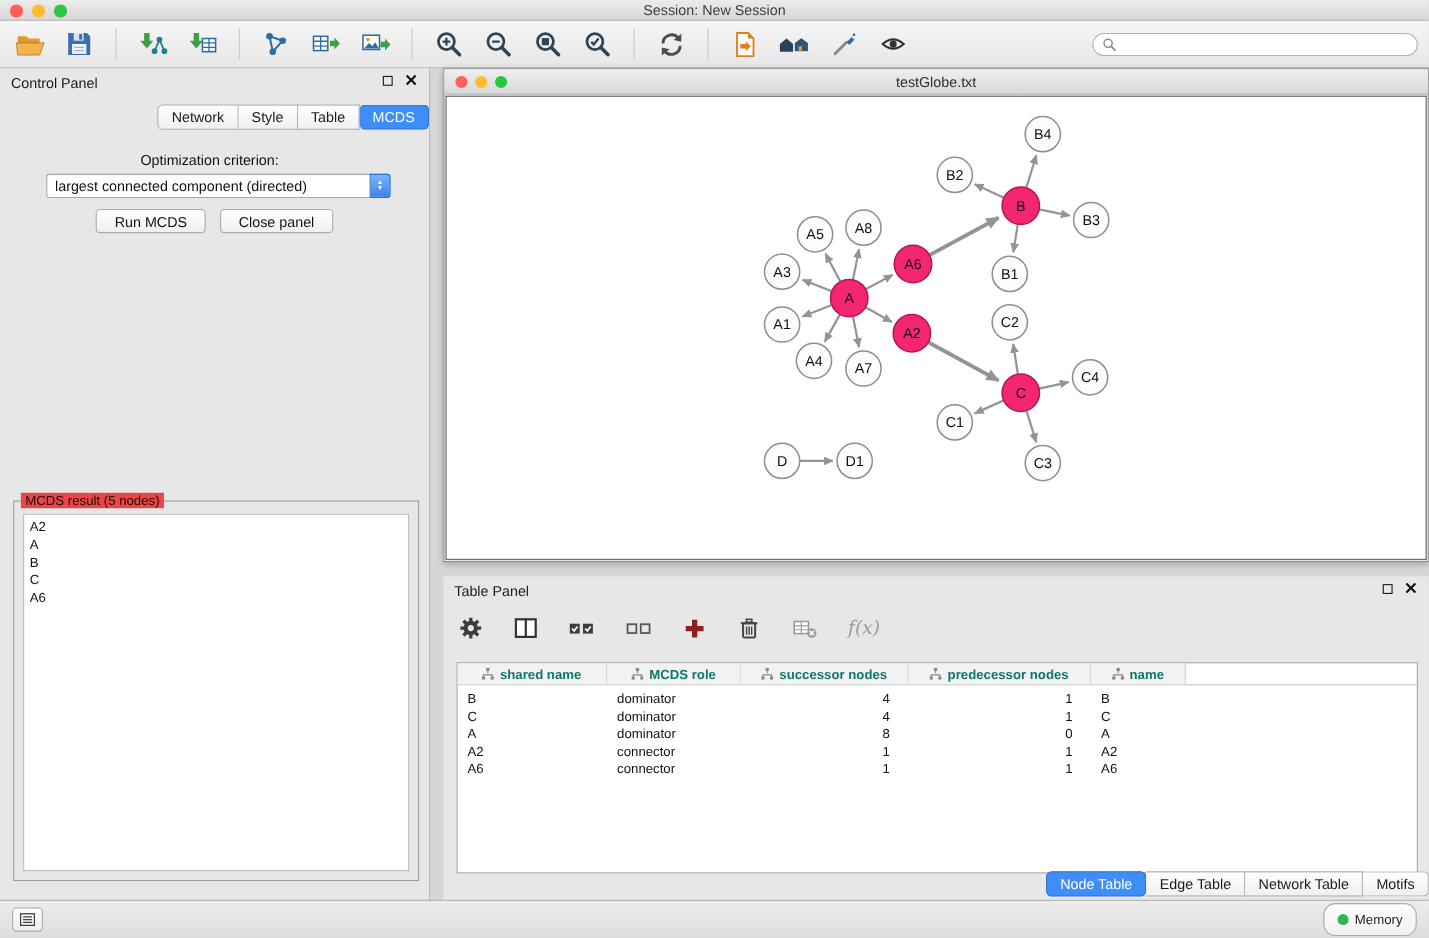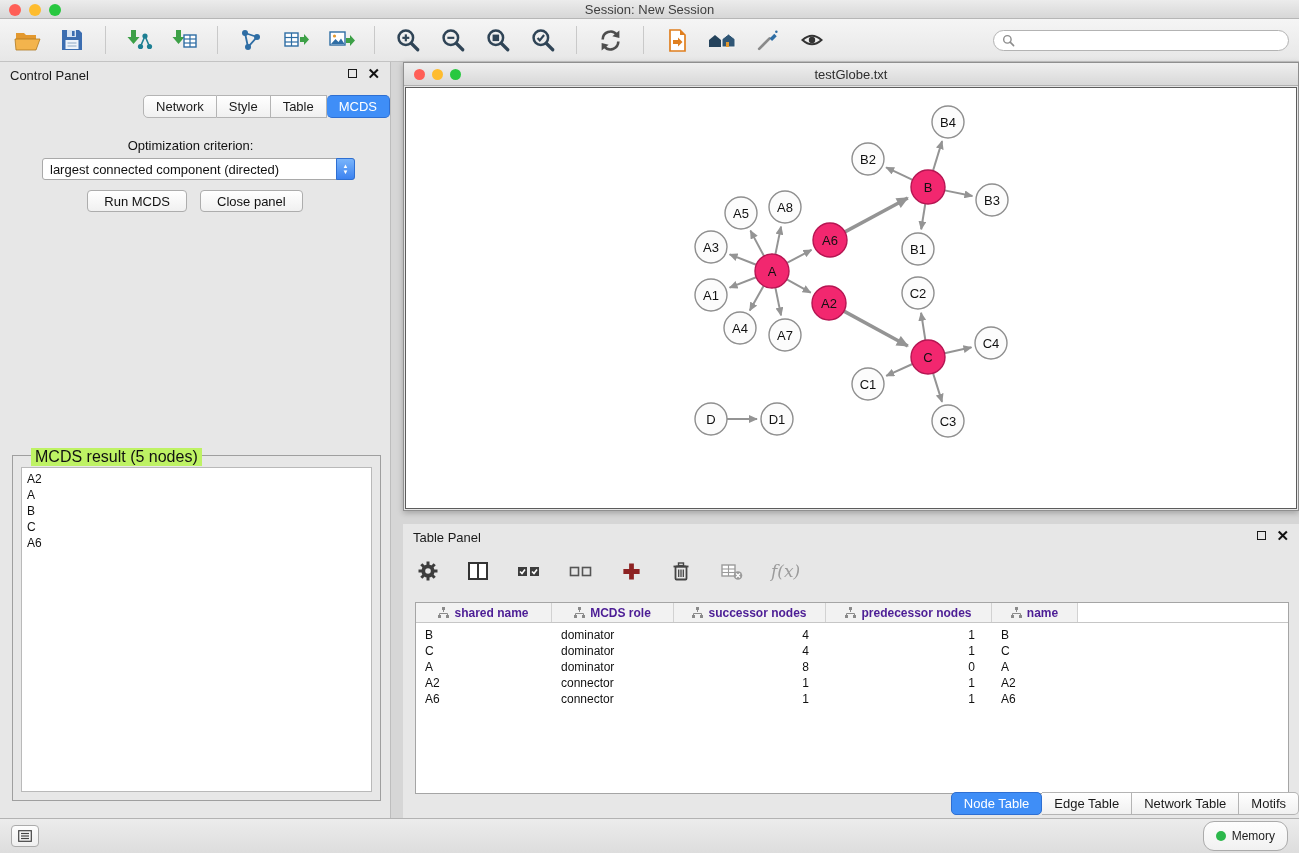--- a/index.html
+++ b/index.html
@@ -89,22 +89,22 @@
     height:22px; padding:0 16px; font-size:13px; color:#111;
     background:linear-gradient(#ffffff,#f0f0f0);
     border:1px solid #adadad; border-radius:4px;
     display:flex; align-items:center;
   }
   .groupbox{
     position:absolute; left:12px; right:9px; top:393px; bottom:17px;
     border:1px solid #9f9f9f;
   }
   .groupbox .legend{
-    position:absolute; top:-8px; left:18px; background:#bef264;
-    padding:0 4px; font-size:16px; color:#111;
+    position:absolute; top:-8px; left:6px; background:#ef4444;
+    padding:0 4px; font-size:12px; color:#111;
   }
   .result-list{
     position:absolute; left:8px; right:8px; top:11px; bottom:8px;
     background:#fff; border:1px solid #b9b9b9;
     font-size:12px; color:#111; padding:3px 0; overflow:hidden;
   }
   .result-item{ line-height:16px; padding:0 5px; }
 
   
   .net-window{
@@ -143,21 +143,21 @@
     font-size:17px; color:#9b9b9b;
   }
   .table-area{
     position:absolute; left:12px; right:10px; top:78px; height:192px;
     background:#fff; border:1px solid #a5a5a5; overflow:hidden;
   }
   .thead{ display:flex; height:20px; border-bottom:1px solid #c6c6c6; }
   .thead-cell{
     display:flex; align-items:center; justify-content:center; gap:5px;
     background:#f2f2f2; border-right:1px solid #d2d2d2;
-    font-size:12px; font-weight:bold; color:#4c1d95;
+    font-size:12px; font-weight:bold; color:#0f766e;
   }
   .col0{ width:136px; } .col1{ width:122px; } .col2{ width:152px; }
   .col3{ width:166px; } .col4{ width:86px; }
   .tbody{ padding-top:4px; }
   .trow{ display:flex; height:16px; align-items:center; }
   .trow .tcell{ font-size:12px; color:#111; padding:0 9px; overflow:hidden; white-space:nowrap; }
   .trow .tcell.num{ text-align:right; padding-right:17px; }
   .tp-tabs{ bottom:9px; }
 
   

